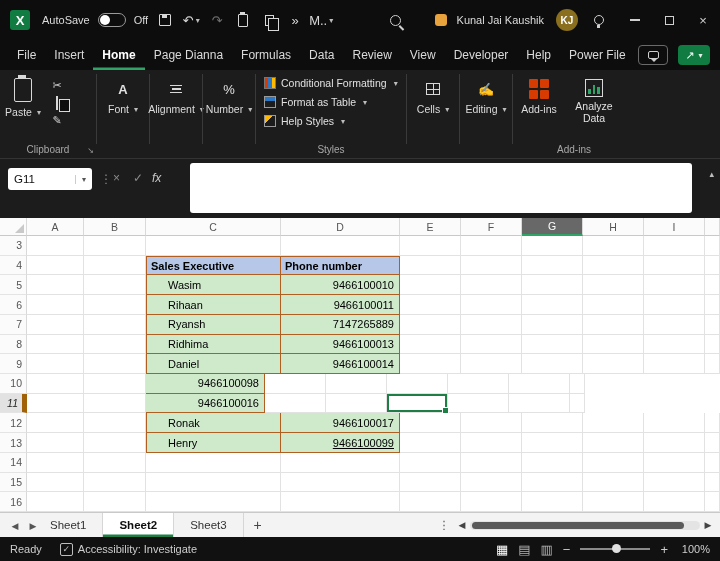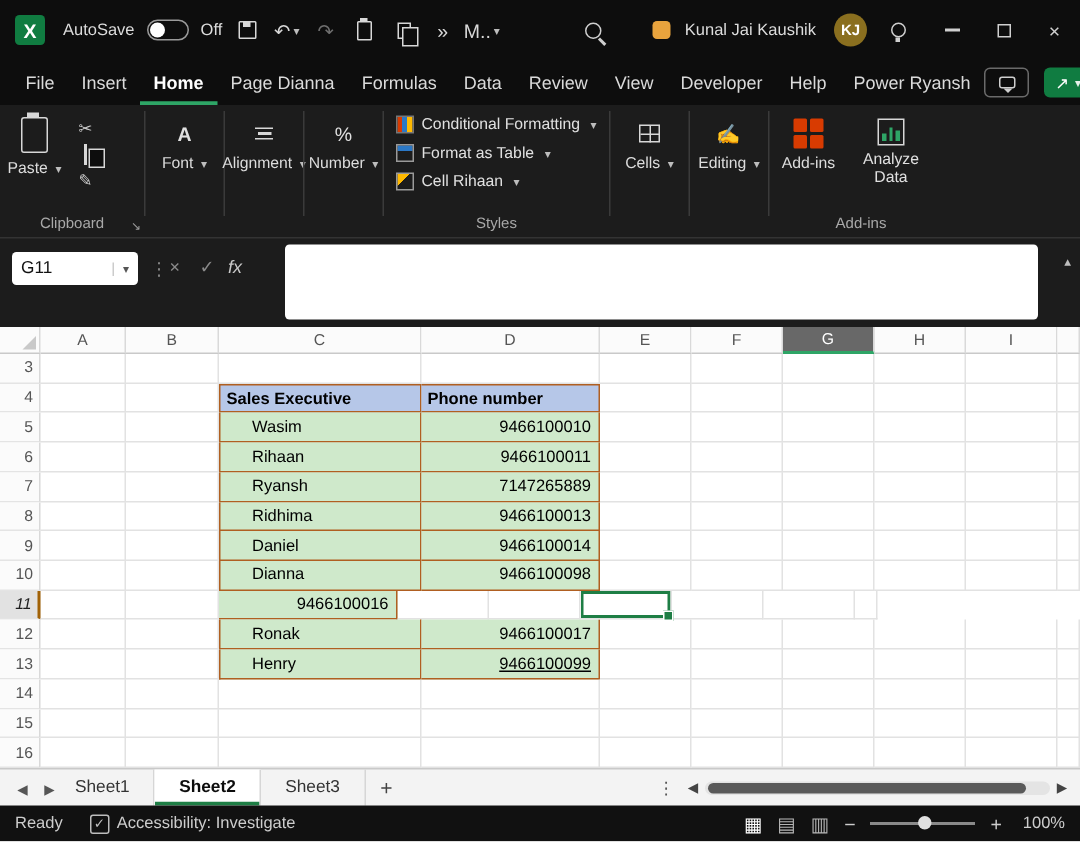--- a/index.html
+++ b/index.html
@@ -98,21 +98,21 @@
   #col-headers { display:flex; height:18px; }
   .corner-cell { width:27px; height:18px; background:#fbfbfb; border-right:1px solid #d9d9d9; border-bottom:1px solid #c9c9c9; position:relative; }
   .corner-cell::after { content:''; position:absolute; right:2px; bottom:2px; border-left:9px solid transparent; border-bottom:9px solid #c9c9c9; }
   .col-hdr { height:18px; background:#fbfbfb; border-right:1px solid #d9d9d9; border-bottom:1px solid #c9c9c9;
              display:flex; align-items:center; justify-content:center; font-size:10.5px; color:#555; }
   .col-hdr.sel { background:#686868; color:#fff; border-bottom:2px solid #2ea566; }
   #grid-rows { display:flex; flex-direction:column; height:276px; }
   .grid-row { flex:1; display:flex; }
   .row-hdr { width:27px; border-right:1px solid #d9d9d9; border-bottom:1px solid #e4e4e4; background:#fbfbfb;
              display:flex; align-items:center; justify-content:flex-end; padding-right:4px; font-size:10.5px; color:#555; }
-  .row-hdr.sel { background:#e2e2e2; border-right:2px solid #a16207; color:#1f1f1f;font-style:italic; }
+  .row-hdr.sel { background:#e2e2e2; border-right:5px solid #a16207; color:#1f1f1f;font-style:italic; }
   .gcell { border-right:1px solid #e2e2e2; border-bottom:1px solid #e2e2e2; display:flex; align-items:center;
            font-size:11px; color:#000; padding-left:4px; white-space:nowrap; overflow:hidden; }
   .tbl-cell { border-right:1px solid #b05f21; border-bottom:1px solid #b05f21; }
   .tbl-left { border-left:1px solid #b05f21; }
   .tbl-top { border-top:1px solid #b05f21; }
   .tbl-head { background:#b6c7e8; font-weight:bold; }
   .tbl-data { background:#cfe9cb;padding-left:21px; }
   .align-r { justify-content:flex-end; padding-right:5px; padding-left:0; }
   .sel-cell { box-shadow: inset 0 0 0 2px #1e7e45; position:relative; overflow:visible; }
   .sel-cell::after { content:''; position:absolute; right:-2px; bottom:-2px; width:5px; height:5px; background:#1e7e45; border:1px solid #fff; }
@@ -199,21 +199,21 @@
         <div class="mtab">File</div>
         <div class="mtab">Insert</div>
         <div class="mtab active">Home</div>
         <div class="mtab">Page Dianna</div>
         <div class="mtab">Formulas</div>
         <div class="mtab">Data</div>
         <div class="mtab">Review</div>
         <div class="mtab">View</div>
         <div class="mtab">Developer</div>
         <div class="mtab">Help</div>
-        <div class="mtab">Power Ryansh</div>
+        <div class="mtab">Power File</div>
       </div>
     <div id="menubar-right">
       <span class="comment-btn">
           <span class="bubble"></span>
         </span>
       <span class="share-btn">↗<span class="caret" style="color:#e6f2ea">▾</span></span>
     </div>
   </div>
 
   <div id="ribbon">
@@ -272,21 +272,21 @@
         <span>Conditional Formatting</span>
           <span class="caret">▾</span>
       </div>
       <div class="style-item">
         <span class="ft-ic"></span>
         <span>Format as Table</span>
           <span class="caret">▾</span>
       </div>
       <div class="style-item">
         <span class="cs-ic"></span>
-        <span>Cell Rihaan</span>
+        <span>Help Styles</span>
           <span class="caret">▾</span>
       </div>
       <div class="glabel">Styles</div>
     </div>
     <div class="rsep"></div>
 
     <div class="collapsed">
       <span class="cicon">
           <span class="grid-ic"></span>
         </span>
@@ -444,21 +444,20 @@
           <div class="gcell" style="width: 61px; flex: 0 0 auto;"></div>
           <div class="gcell" style="width: 61px; flex: 0 0 auto;"></div>
           <div class="gcell" style="width: 61px; flex: 0 0 auto;"></div>
           <div class="gcell" style="width: 61px; flex: 0 0 auto;"></div>
           <div class="gcell" style="width: 15px; flex: 0 0 auto;"></div>
         </div>
         <div class="grid-row">
           <div class="row-hdr" style="width: 27px; flex: 0 0 auto;">10</div>
           <div class="gcell" style="width: 57px; flex: 0 0 auto;"></div>
           <div class="gcell" style="width: 62px; flex: 0 0 auto;"></div>
-          <div class="gcell tbl-cell tbl-data tbl-left" style="width: 135px; flex: 0 0 auto;">Dianna</div>
           <div class="gcell tbl-cell tbl-data align-r" style="width: 119px; flex: 0 0 auto;">9466100098</div>
           <div class="gcell" style="width: 61px; flex: 0 0 auto;"></div>
           <div class="gcell" style="width: 61px; flex: 0 0 auto;"></div>
           <div class="gcell" style="width: 61px; flex: 0 0 auto;"></div>
           <div class="gcell" style="width: 61px; flex: 0 0 auto;"></div>
           <div class="gcell" style="width: 61px; flex: 0 0 auto;"></div>
           <div class="gcell" style="width: 15px; flex: 0 0 auto;"></div>
         </div>
         <div class="grid-row">
           <div class="row-hdr sel" style="width: 27px; flex: 0 0 auto;">11</div>

